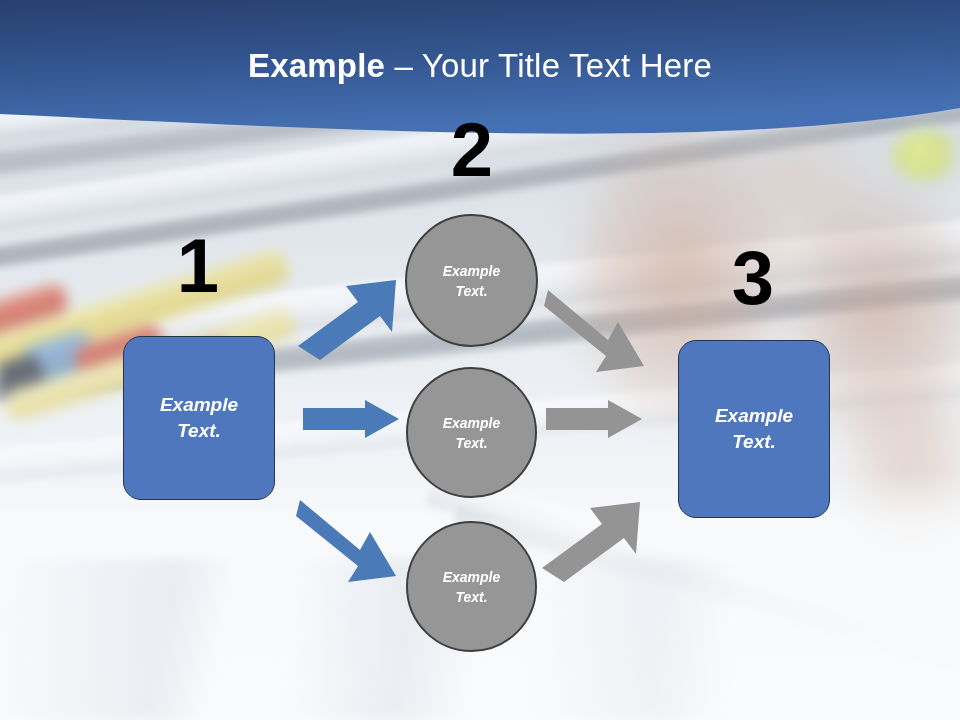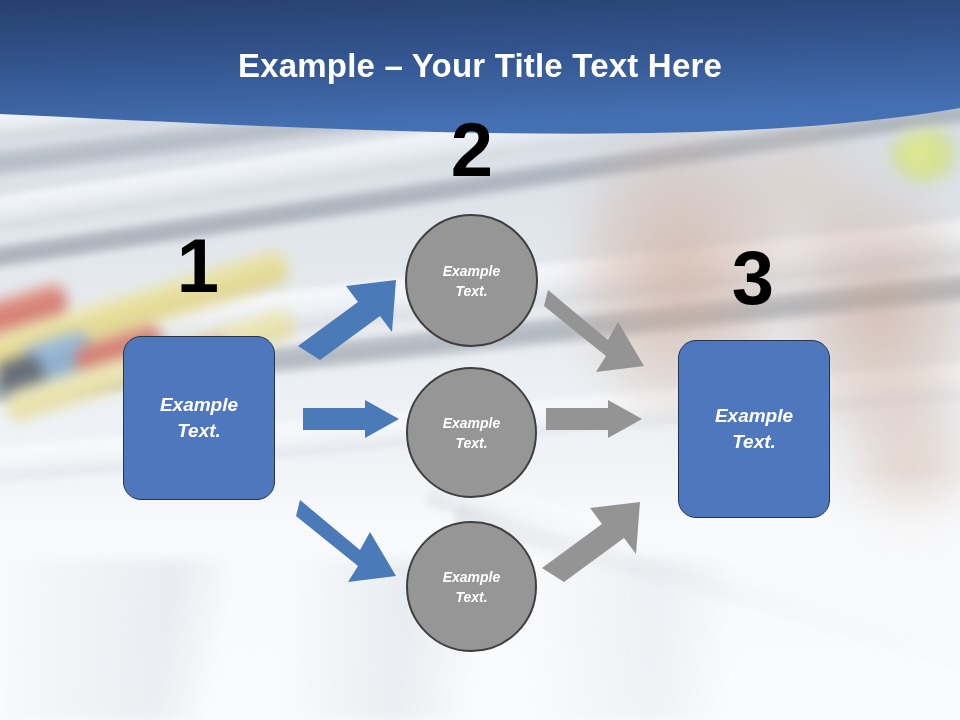--- a/index.html
+++ b/index.html
@@ -140,21 +140,21 @@
     left: 0; top: 46px;
     width: 960px;
     text-align: center;
     color: #ffffff;
     font-size: 33px;
     line-height: 40px;
     letter-spacing: 0.2px;
     white-space: nowrap;
   }
   .title .t-bold { font-weight: bold; }
-  .title .t-light { font-weight: bold; }
+  .title .t-light { font-weight: normal; }
 
   
   .step-num {
     position: absolute;
     color: #000000;
     font-weight: bold;
     font-size: 76px;
     line-height: 76px;
     text-align: center;
     width: 70px;

